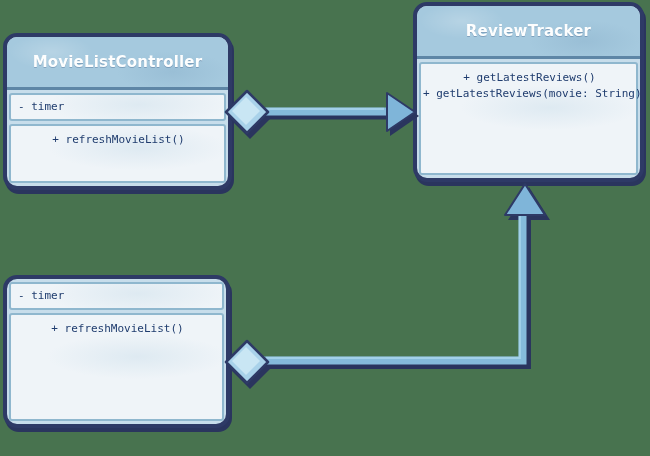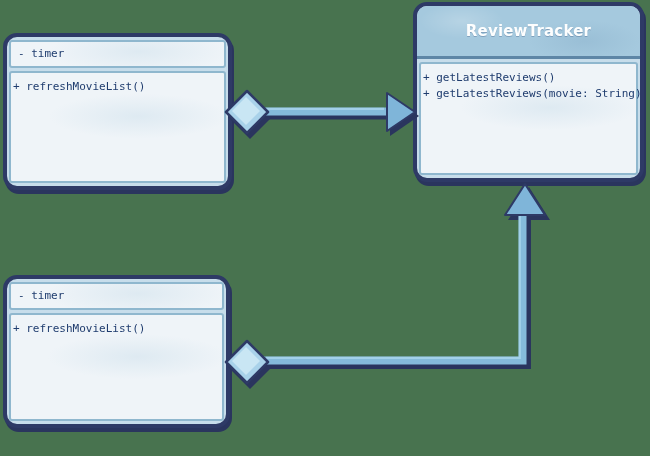--- a/index.html
+++ b/index.html
@@ -64,40 +64,44 @@
     height:28px;
     display:flex;
     align-items:center;
     padding-left:7px;
   }
   .uml-attrs.tall{height:38px;}
   .uml-methods{
     flex:1 1 auto;
     padding:6px 0 0 2px;
     margin-bottom:3px;
+    text-align:center;
   }
   
   #box-mlc{left:3px;top:33px;width:229px;height:157px;}
   #box-rt {left:413px;top:2px;width:231px;height:180px;}
   #box-mdc{left:3px;top:275px;width:227px;height:153px;}
   
   .connector-layer{
     position:absolute;
     left:0;top:0;
     width:650px;height:456px;
     z-index:2;
     pointer-events:none;
   }
 </style>
 </head>
 <body>
 
 <div class="canvas">
 
   <div class="uml-class" id="box-mlc">
+    <div class="uml-header">
+      <span class="uml-title">MovieListController</span>
+    </div>
     <div class="uml-section uml-attrs">
       <span>- timer</span>
     </div>
     <div class="uml-section uml-methods">
       <div>+ refreshMovieList()</div>
     </div>
   </div>
 
   <div class="uml-class" id="box-rt">
     <div class="uml-header">

